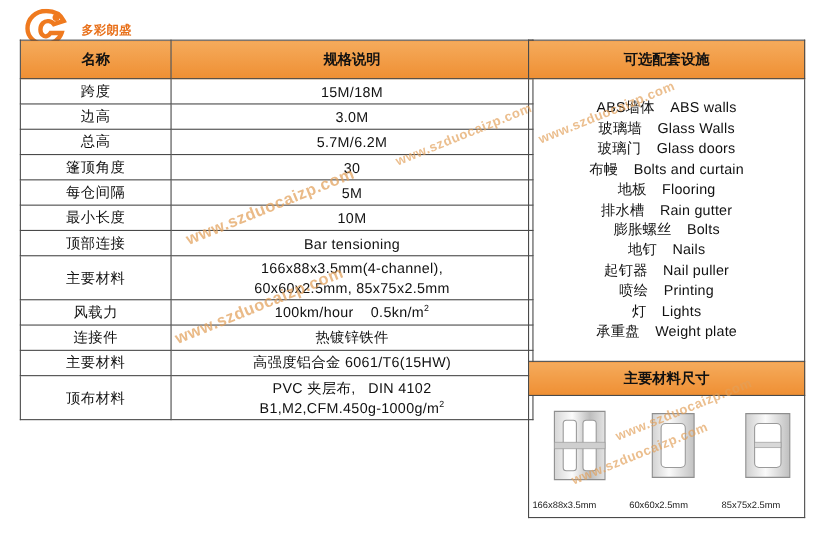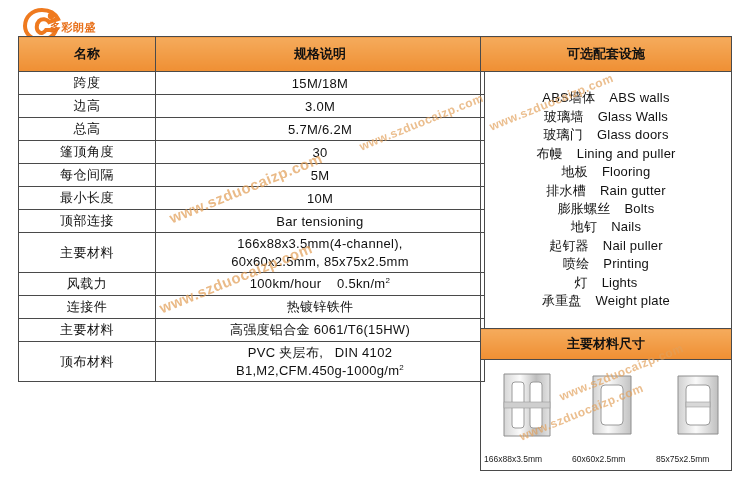--- a/index.html
+++ b/index.html
@@ -44,21 +44,21 @@
     width: 120px;
     text-align: center;
     font-size: 9px;
     color: #e8701a;
     font-weight: bold;
     letter-spacing: .3px;
     white-space: nowrap;
   }
   .logo-cn {
     position: absolute;
-    left: 32px;
+    left: 56px;
     top: 12px;
     font-size: 11px;
     color: #e8701a;
     font-weight: bold;
     letter-spacing: .5px;
     white-space: nowrap;
   }
 
   
   .left-table {
@@ -248,21 +248,21 @@
           <div class="fac-line">
             <span>ABS墙体</span><span class="fac-gap"></span><span>ABS walls</span>
           </div>
           <div class="fac-line">
             <span>玻璃墙</span><span class="fac-gap"></span><span>Glass Walls</span>
           </div>
           <div class="fac-line">
             <span>玻璃门</span><span class="fac-gap"></span><span>Glass doors</span>
           </div>
           <div class="fac-line">
-            <span>布幔</span><span class="fac-gap"></span><span>Lining and puller</span>
+            <span>布幔</span><span class="fac-gap"></span><span>Bolts and curtain</span>
           </div>
           <div class="fac-line">
             <span>地板</span><span class="fac-gap"></span><span>Flooring</span>
           </div>
           <div class="fac-line">
             <span>排水槽</span><span class="fac-gap"></span><span>Rain gutter</span>
           </div>
           <div class="fac-line">
             <span>膨胀螺丝</span><span class="fac-gap"></span><span>Bolts</span>
           </div>

